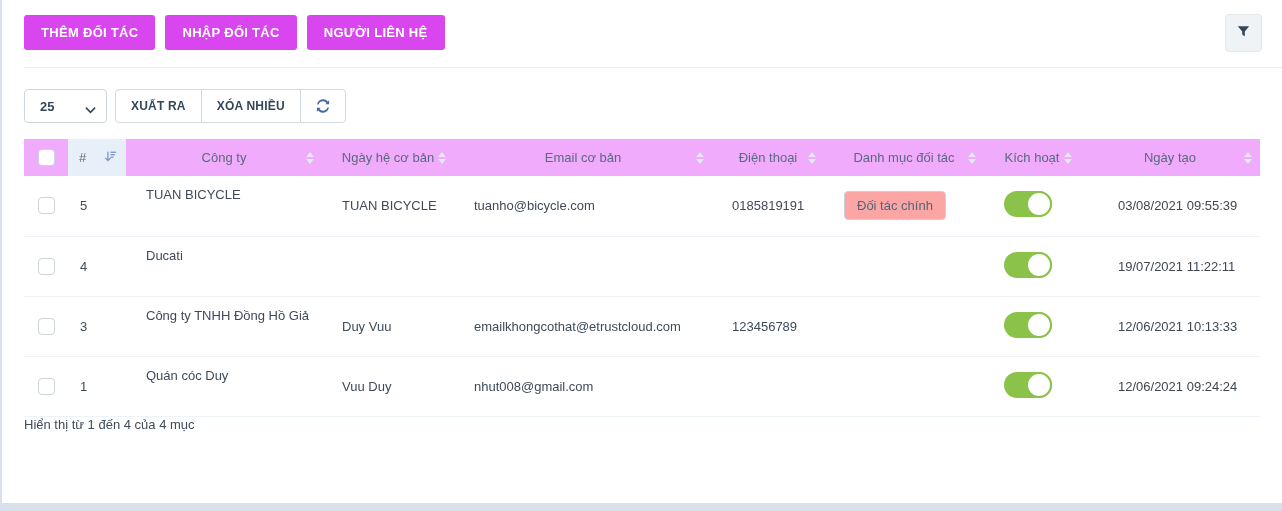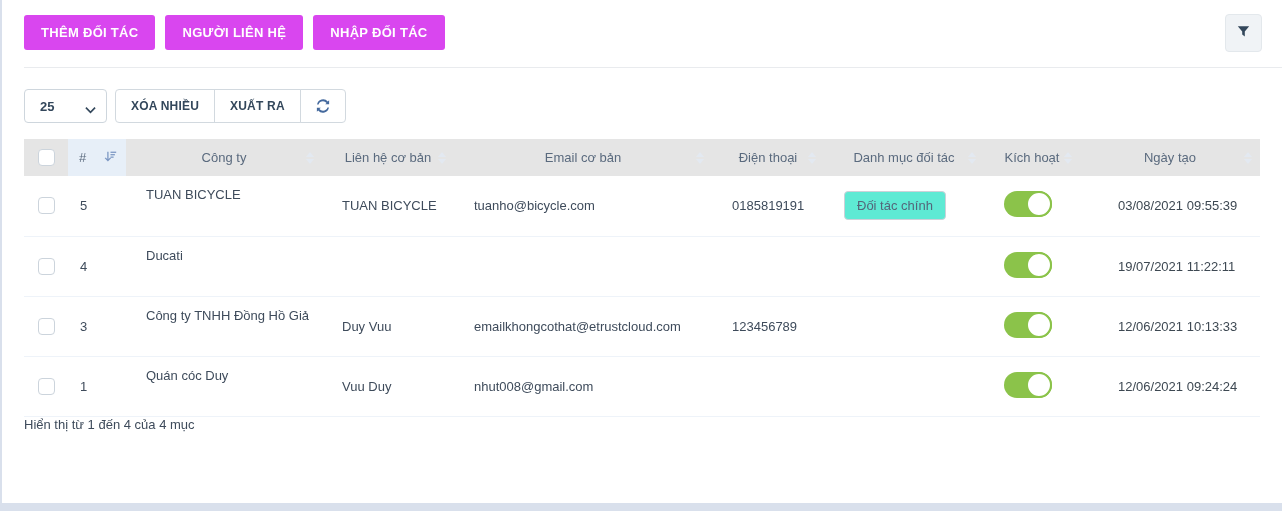--- a/index.html
+++ b/index.html
@@ -53,21 +53,21 @@
     display:flex; align-items:center; justify-content:center;
   }
   .search-input {
     width:80px; border:1px solid #e3e6e9; border-left:none; outline:none;
     font-size:14px; color:#3e4b5b; padding:0 2px 0 10px; font-family:inherit;
   }
   .search-input::placeholder { color:#b7bfc8; }
   
   table { width:100%; border-collapse:collapse; margin-top:16px; table-layout:fixed; }
   thead th {
-    background:#e5e5e5; height:37px; font-size:13px; font-weight:400; color:#5a6a7e;
+    background:#f0abfc; height:37px; font-size:13px; font-weight:400; color:#5a6a7e;
     text-align:center; position:relative; cursor:pointer;
   }
   thead th.col-check { cursor:default; }
   thead th.col-num { background:#e7eff8; text-align:left; padding-left:11px; }
   tbody td { height:60px; font-size:13px; color:#3e4b5b; vertical-align:middle; padding-left:20px; }
   tbody tr { border-bottom:1px solid #eef3f9; }
   td.cell-check, th.col-check { padding-left:0; text-align:center; }
   td.cell-num { padding-left:12px; }
   td.cell-company { vertical-align:top; padding-top:11px; }
   td.cell-date { padding-left:38px; color:#3d4852; }
@@ -77,21 +77,21 @@
   }
   .sort-idle .up { width:0; height:0; border-left:4px solid transparent; border-right:4px solid transparent; border-bottom:5px solid #e3e9f1; }
   .sort-idle .dn { width:0; height:0; border-left:4px solid transparent; border-right:4px solid transparent; border-top:5px solid #e3e9f1; }
   .sort-active { position:absolute; right:9px; top:50%; transform:translateY(-50%); }
   .checkbox {
     display:inline-block; width:17px; height:17px; border:1px solid #ccd4dc;
     border-radius:4px; background:#fff; cursor:pointer; vertical-align:middle;
   }
   .badge-outline {
     display:inline-block; border:1px solid #ccd1d8; border-radius:4px;
-    padding:6px 12px; font-size:13px; color:#54667a; background:#5eead4;
+    padding:6px 12px; font-size:13px; color:#54667a; background:#fca5a5;
   }
   .toggle {
     position:relative; display:inline-block; width:48px; height:26px;
     border-radius:13px; cursor:pointer;
   }
   .toggle .knob {
     position:absolute; right:0; top:0; width:26px; height:26px;
     background:#fff; border-radius:50%; border:2px solid; 
   }
   
@@ -106,22 +106,22 @@
   .page-btn.last { border-radius:0 4px 4px 0; }
   .page-btn.active { background:#29b6f6; border-color:#29b6f6; color:#fff; min-width:40px; }
 </style>
 </head>
 <body>
 
 <div class="card">
 
   <div class="top-toolbar">
     <button class="btn-primary">THÊM ĐỐI TÁC</button>
+    <button class="btn-primary">NHẬP ĐỐI TÁC</button>
     <button class="btn-primary">NGƯỜI LIÊN HỆ</button>
-    <button class="btn-primary">NHẬP ĐỐI TÁC</button>
     <div class="filter-btn">
       <span>
         <svg width="13" height="13" viewBox="0 0 16 16">
             <polygon points="1,1.5 15,1.5 9.6,8 9.6,14 6.4,11.8 6.4,8" fill="#33475b"></polygon>
           </svg>
       </span>
     </div>
   </div>
 
   <hr class="divider">
@@ -130,22 +130,22 @@
     <div class="controls-left">
       <div class="select-wrap">
         <span>25</span>
         <span class="chev">
           <svg width="11" height="8" viewBox="0 0 12 8">
               <polyline points="1,1.5 6,6.5 11,1.5" fill="none" stroke="#33475b" stroke-width="1.8"></polyline>
             </svg>
         </span>
       </div>
       <div class="btn-group">
+        <button class="btn-flat">XUẤT RA</button>
         <button class="btn-flat">XÓA NHIỀU</button>
-        <button class="btn-flat">XUẤT RA</button>
         <button class="btn-flat">
           <span style="color:#44699d; display:flex;">
             <svg width="14" height="14" viewBox="0 0 16 16" fill="currentColor">
               <path d="M8 2.6a5.4 5.4 0 0 1 4.1 1.9L10.5 6H15V1.4l-1.5 1.5A7 7 0 0 0 1.2 6.2h1.7A5.4 5.4 0 0 1 8 2.6z"></path>
               <path d="M8 13.4a5.4 5.4 0 0 1-4.1-1.9L5.5 10H1v4.6l1.5-1.5a7 7 0 0 0 12.3-3.3h-1.7A5.4 5.4 0 0 1 8 13.4z"></path>
             </svg>
           </span>
         </button>
       </div>
     </div>
@@ -174,21 +174,21 @@
               <rect x="8" y="2" width="7" height="1.6"></rect>
                 <rect x="8" y="5" width="5.4" height="1.6"></rect>
                 <rect x="8" y="8" width="3.8" height="1.6"></rect>
             </svg>
           </span>
         </th>
         <th><span>Công ty</span><span class="sort-idle">
               <span class="up"></span>
               <span class="dn"></span>
             </span></th>
-        <th><span>Liên hệ cơ bản</span><span class="sort-idle">
+        <th><span>Ngày hệ cơ bản</span><span class="sort-idle">
               <span class="up"></span>
               <span class="dn"></span>
             </span></th>
         <th><span>Email cơ bản</span><span class="sort-idle">
               <span class="up"></span>
               <span class="dn"></span>
             </span></th>
         <th><span>Điện thoại</span><span class="sort-idle">
               <span class="up"></span>
               <span class="dn"></span>

